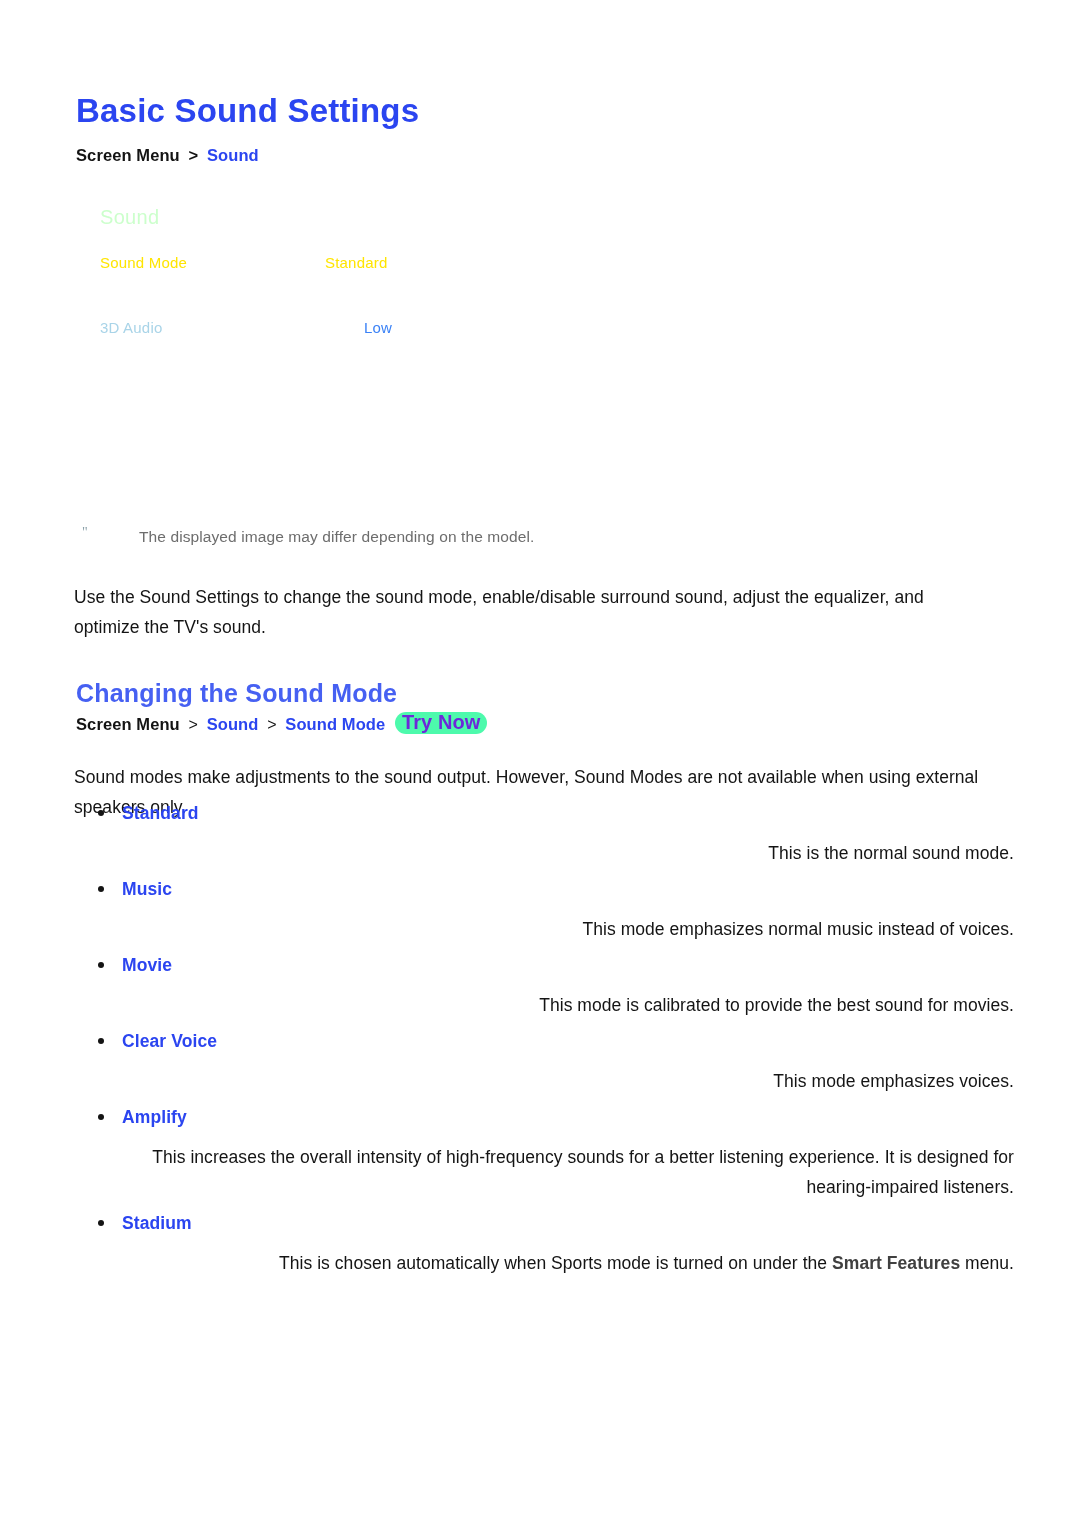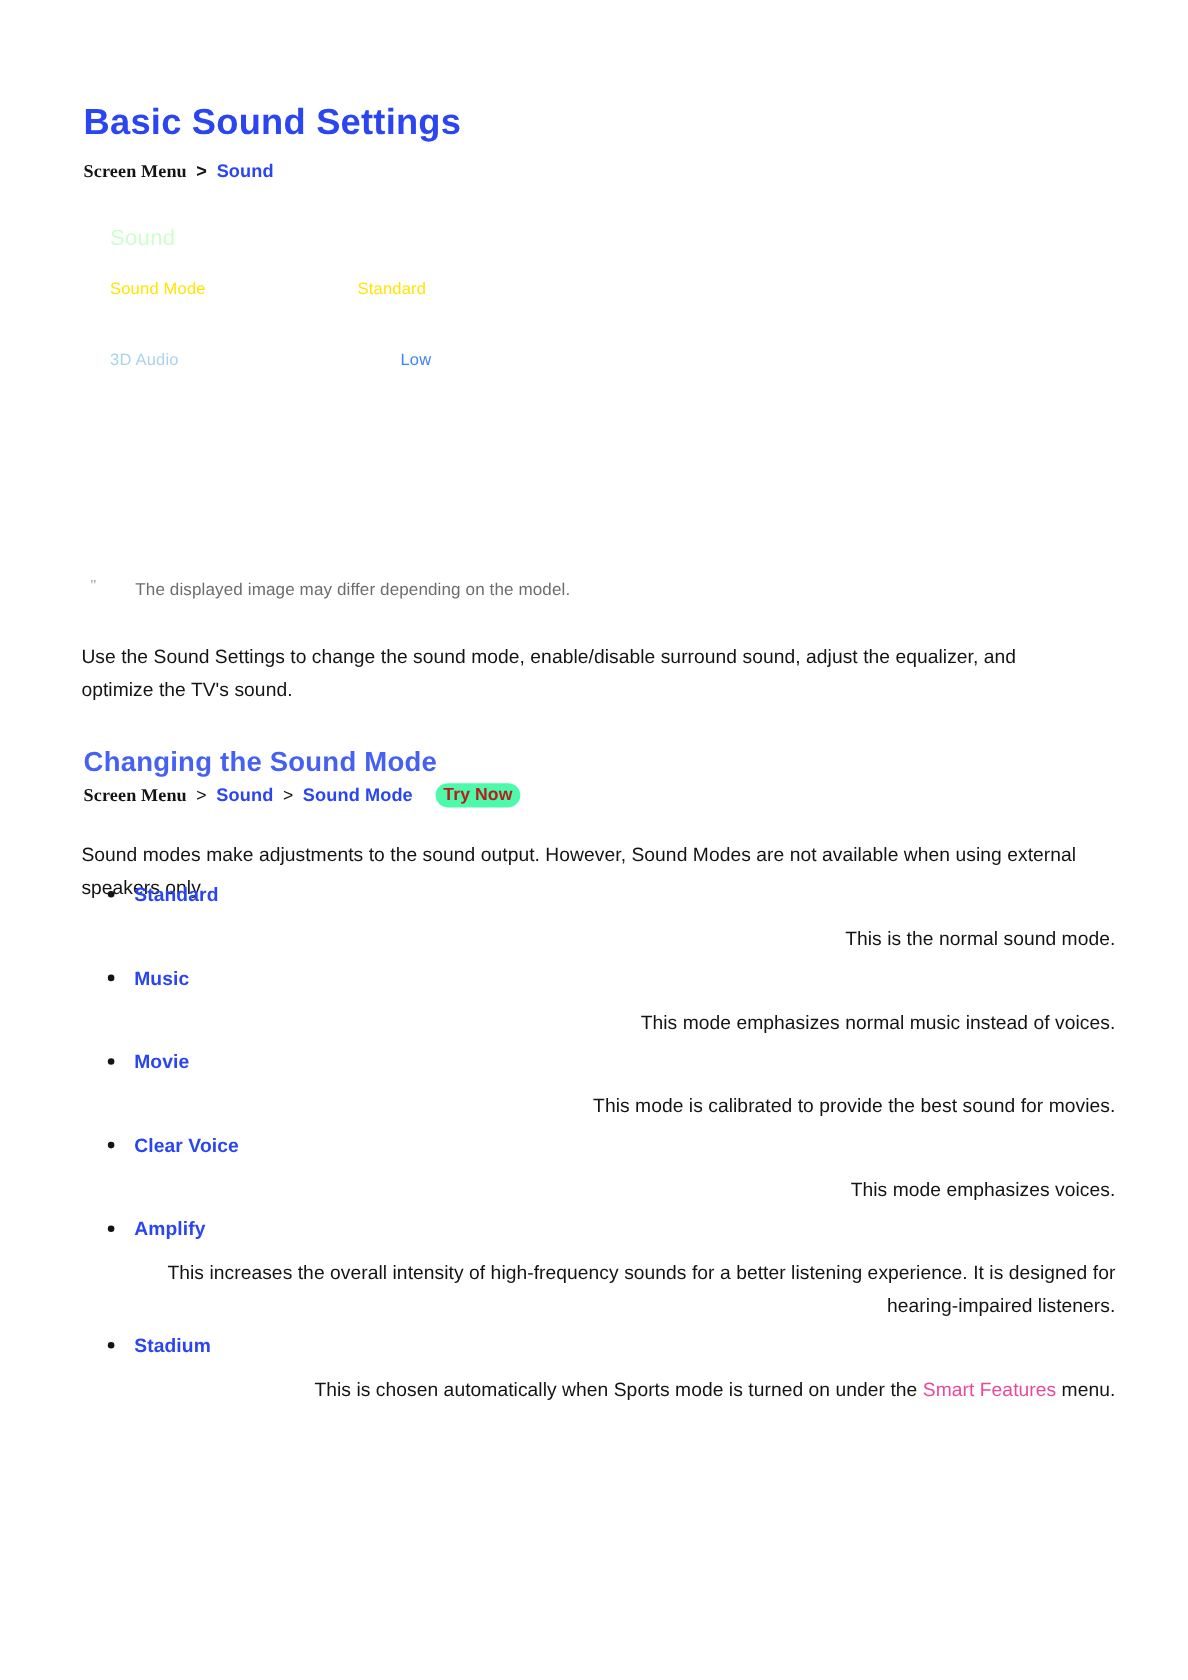--- a/index.html
+++ b/index.html
@@ -39,39 +39,39 @@
 
   
   .breadcrumb {
     position: absolute;
     font-size: 16.5px;
     font-weight: bold;
     color: #141414;
     white-space: nowrap;
     letter-spacing: 0.1px;
   }
-  .breadcrumb .crumb-static { color: #141414; font-family: Liberation Serif, serif; }
+  .breadcrumb .crumb-static { color: #141414; }
   .breadcrumb .crumb-link { color: #2b45f0; }
   .breadcrumb .crumb-sep {
     color: #141414;
     padding: 0 4px;
     font-weight: bold;
   }
   .breadcrumb .crumb-sep.chev { font-weight: normal; font-size: 16px; }
   .try-now {
     display: inline-block;
     background: #4dfaac;
-    color: #b91c1c;
+    color: #6d28d9;
     border-radius: 11px;
     padding: 1px 7px 2px 7px;
-    font-size: 16px;
+    font-size: 20px;
     font-weight: bold;
     line-height: 19px;
     vertical-align: 1px;
-    margin-left: 16px;
+    margin-left: 5px;
   }
 
   #breadcrumb-1 { left: 76px; top: 146px; }
   #breadcrumb-2 { left: 76px; top: 712px; }
 
   
   .tv-mock {
     position: absolute;
     left: 76px;
     top: 196px;
@@ -126,21 +126,21 @@
   .note .note-mark {
     position: absolute;
     left: 6px;
     top: -3px;
     font-size: 14px;
     color: #8aa0a8;
     font-family: "Liberation Serif", serif;
   }
   .note .note-text {
     display: block;
-    margin-left: 47px;
+    margin-left: 63px;
   }
 
   
   .body-par {
     position: absolute;
     font-size: 17.5px;
     color: #141414;
     line-height: 30px;
     letter-spacing: 0.05px;
   }
@@ -189,22 +189,22 @@
     padding-left: 48px;
     font-size: 17.5px;
     color: #141414;
     line-height: 30px;
     margin-top: 12px;
     letter-spacing: 0.05px;
     text-align: right;
   }
   .mode-item + .mode-item { margin-top: 8px; }
   .inline-link {
-    color: #ec4899;
-    font-weight: normal;
+    color: #404040;
+    font-weight: bold;
   }
 </style>
 </head>
 <body>
 
 <div class="page">
 
   <h1 class="page-title">Basic Sound Settings</h1>
 
   <div class="breadcrumb" id="breadcrumb-1">

